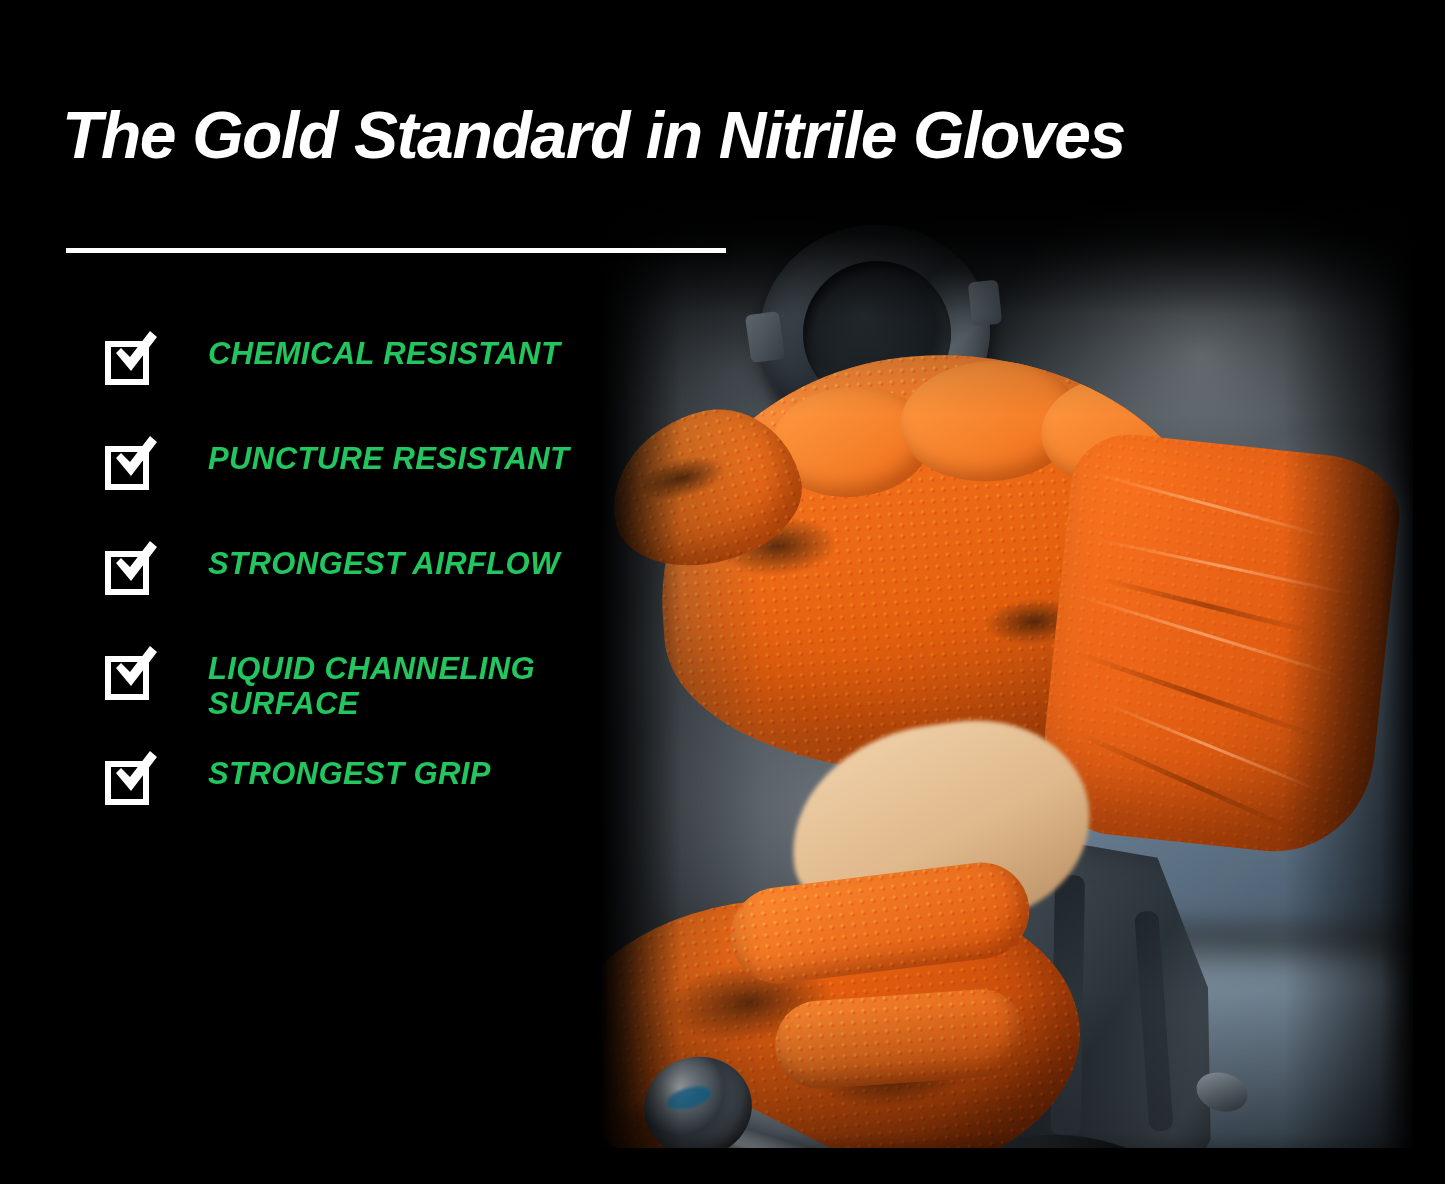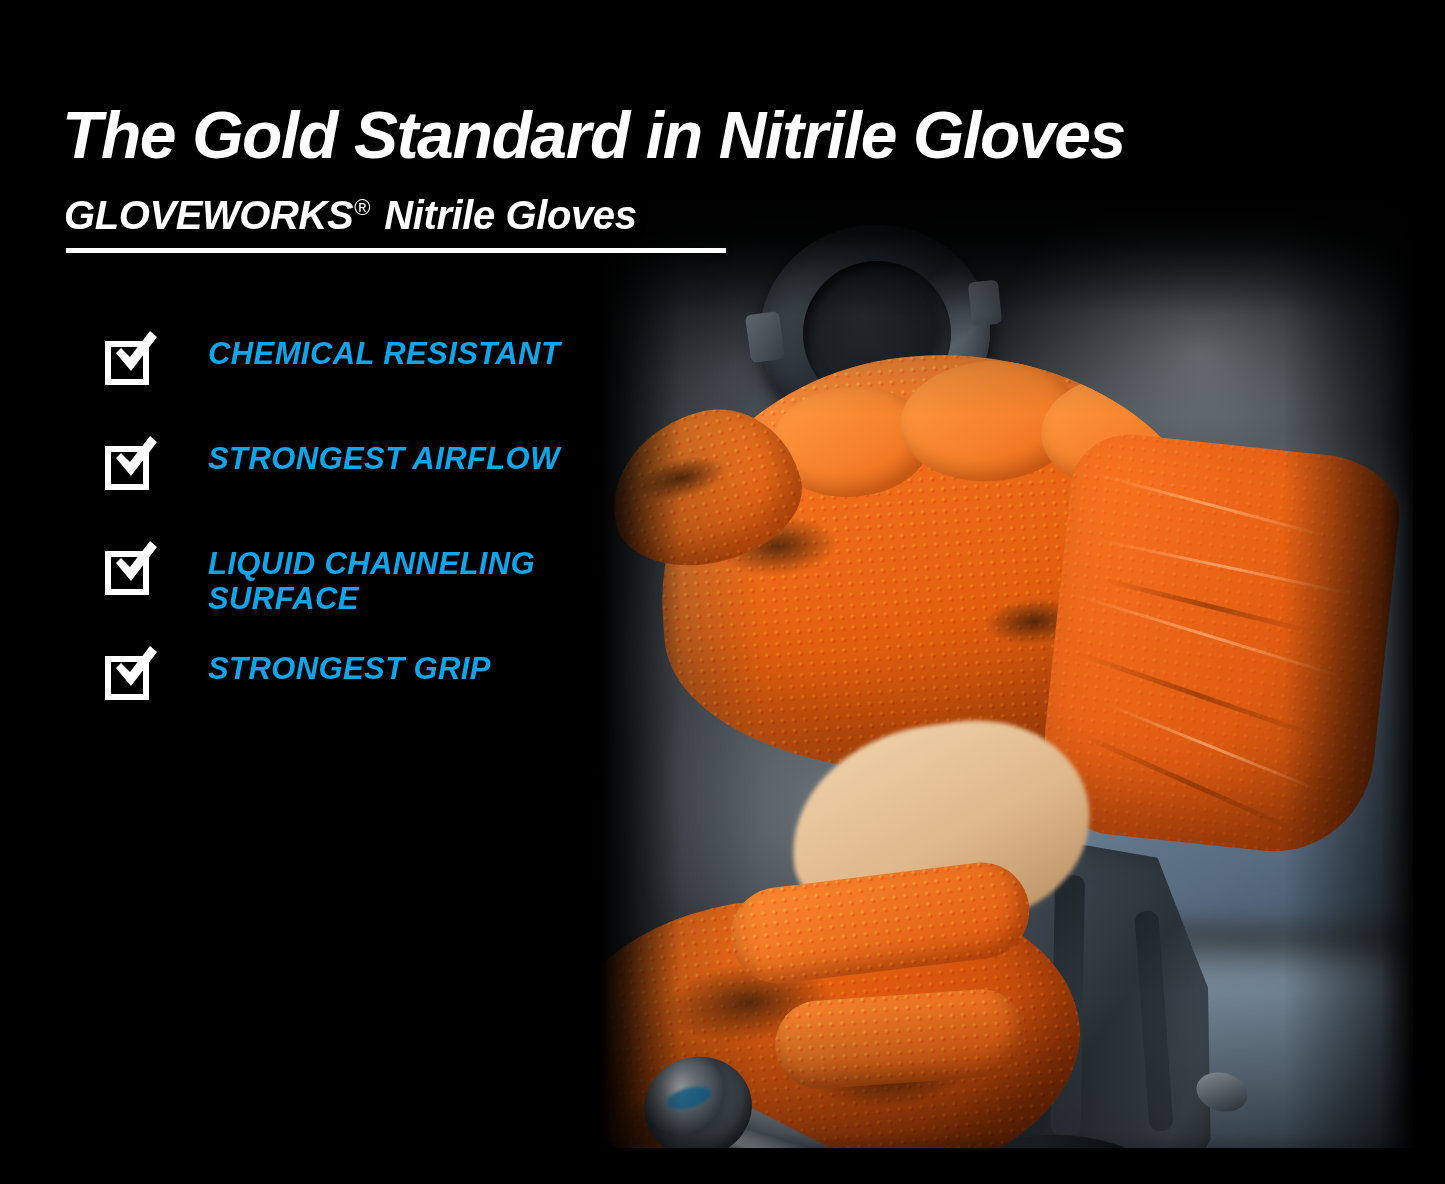--- a/index.html
+++ b/index.html
@@ -133,21 +133,21 @@
     box-shadow:0 0 6px rgba(0,0,0,.8);}
 
   .features{position:absolute;left:104px;top:288px;width:560px;}
   .feature{position:relative;height:105px;}
   .feature.tall{height:105px;}
   .cbx{position:absolute;left:0;top:0;width:57px;height:60px;}
   .cbx .sq{position:absolute;left:1px;top:8px;width:44px;height:44px;
     border:6px solid #fff;box-sizing:border-box;}
   .cbx .tick{position:absolute;left:6px;top:-2px;width:50px;height:48px;}
   .ftext{position:absolute;left:104px;top:4px;width:460px;
-    font-size:31px;font-weight:700;font-style:italic;color:#0ea5e9;
+    font-size:31px;font-weight:700;font-style:italic;color:#22c55e;
     letter-spacing:.4px;line-height:1.12;
     text-shadow:0 0 3px rgba(0,0,0,.9),0 0 10px rgba(0,0,0,.8);}
 
   .edge-r{position:absolute;right:0;top:0;width:32px;height:1184px;background:#000;}
   .edge-b{position:absolute;left:0;bottom:0;width:1445px;height:36px;background:#000;}
   .edge-t{position:absolute;left:0;top:0;width:1445px;height:6px;background:#000;}
 </style>
 </head>
 <body>
 
@@ -218,37 +218,43 @@
 
     <div class="hammer-shaft"></div>
     <div class="hammer-head"></div>
     <div class="hammer-spot"></div>
 
     <div class="photo-vig"></div>
   </div>
 
   <div class="headline">The Gold Standard in Nitrile Gloves</div>
 
-  <div class="subtitle">
-    <span>GLOVEWORKS</span><span class="reg">®</span><span> Nitrile Gloves</span>
-  </div>
   <div class="rule"></div>
 
   <div class="features">
 
     <div class="feature">
       <span class="cbx">
         <span class="sq"></span>
         <svg class="tick" viewBox="0 0 50 48" aria-hidden="true">
           <path d="M6 22 L11 17 L20 26 L40 0 L47 6 L21 40 Z" fill="#ffffff"></path>
         </svg>
       </span>
       <span class="ftext">CHEMICAL RESISTANT</span>
     </div>
 
+    <div class="feature">
+      <span class="cbx">
+        <span class="sq"></span>
+        <svg class="tick" viewBox="0 0 50 48" aria-hidden="true">
+          <path d="M6 22 L11 17 L20 26 L40 0 L47 6 L21 40 Z" fill="#ffffff"></path>
+        </svg>
+      </span>
+      <span class="ftext">PUNCTURE RESISTANT</span>
+    </div>
 
     <div class="feature">
       <span class="cbx">
         <span class="sq"></span>
         <svg class="tick" viewBox="0 0 50 48" aria-hidden="true">
           <path d="M6 22 L11 17 L20 26 L40 0 L47 6 L21 40 Z" fill="#ffffff"></path>
         </svg>
       </span>
       <span class="ftext">STRONGEST AIRFLOW</span>
     </div>

